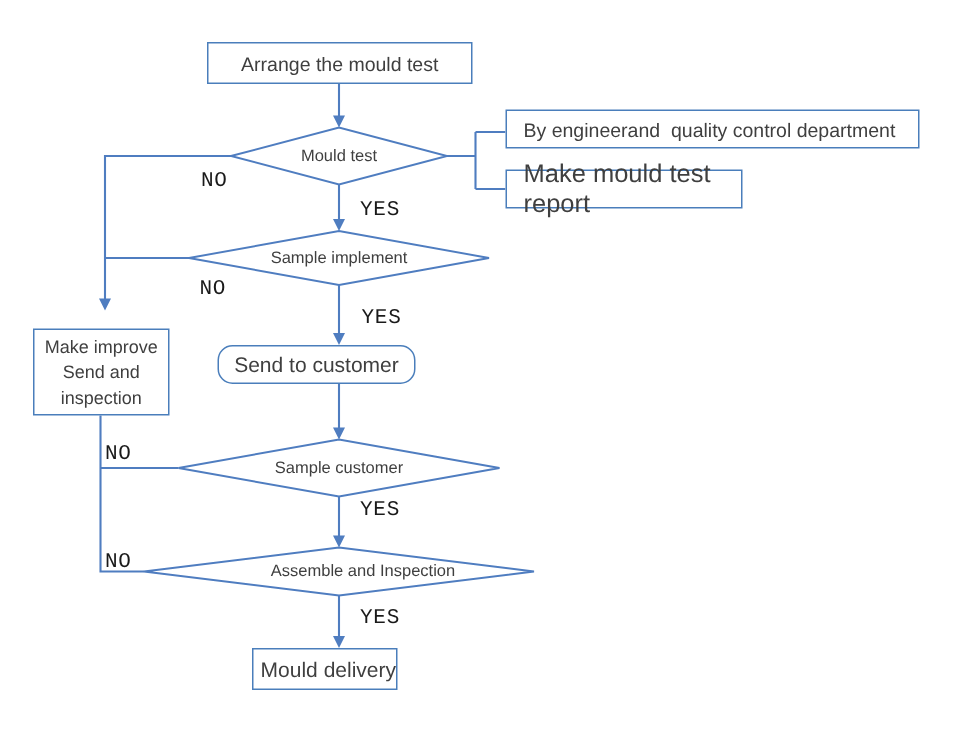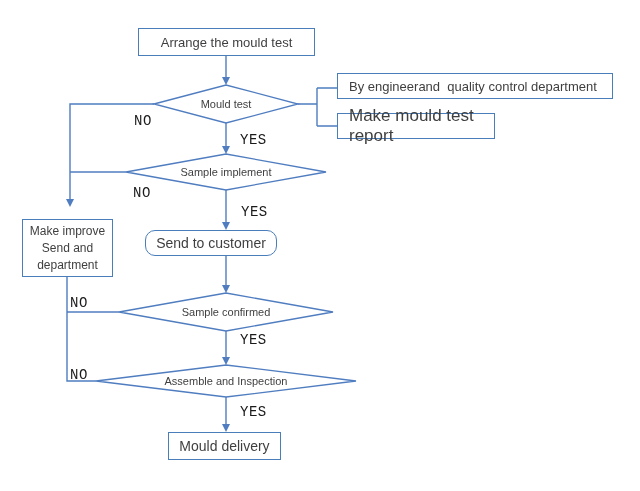--- a/index.html
+++ b/index.html
@@ -117,36 +117,36 @@
   </div>
 
   <div class="node-box left-align" style="left:337px; top:113px; width:158px; height:26px; font-size:17px; padding-left:11px;">
     <span>Make mould test report</span>
   </div>
 
   <div class="node-box multiline" style="left:22px; top:207px; width:91px; height:58px;margin-top:12px;">
     <div>
       <div>Make improve</div>
       <div>Send and</div>
-      <div>department</div>
+      <div>inspection</div>
     </div>
   </div>
 
   <div class="node-box" style="left:145px; top:230px; width:132px; height:26px; font-size:14px;border-radius:10px;">
     <span>Send to customer</span>
   </div>
 
-  <div class="node-box" style="left:168px; top:432px; width:113px; height:28px; font-size:14px;">
+  <div class="node-box" style="left:168px; top:432px; width:97px; height:28px; font-size:14px;justify-content:flex-end;">
     <span>Mould delivery</span>
   </div>
 
   <div class="diamond-label" style="left:154px; top:97px; width:144px;">Mould test</div>
   <div class="diamond-label" style="left:126px; top:165px; width:200px;">Sample implement</div>
-  <div class="diamond-label" style="left:119px; top:305px; width:214px;">Sample confirmed</div>
-  <div class="diamond-label" style="left:96px; top:374px; width:260px;">Assemble and Inspection</div>
+  <div class="diamond-label" style="left:119px; top:305px; width:214px;">Sample customer</div>
+  <div class="diamond-label" style="left:112px; top:374px; width:260px;">Assemble and Inspection</div>
 
   <div class="edge-label" style="left:134px; top:113px;">NO</div>
   <div class="edge-label" style="left:240px; top:132px;">YES</div>
   <div class="edge-label" style="left:133px; top:185px;">NO</div>
   <div class="edge-label" style="left:241px; top:204px;">YES</div>
   <div class="edge-label" style="left:70px; top:295px;">NO</div>
   <div class="edge-label" style="left:240px; top:332px;">YES</div>
   <div class="edge-label" style="left:70px; top:367px;">NO</div>
   <div class="edge-label" style="left:240px; top:404px;">YES</div>
 

